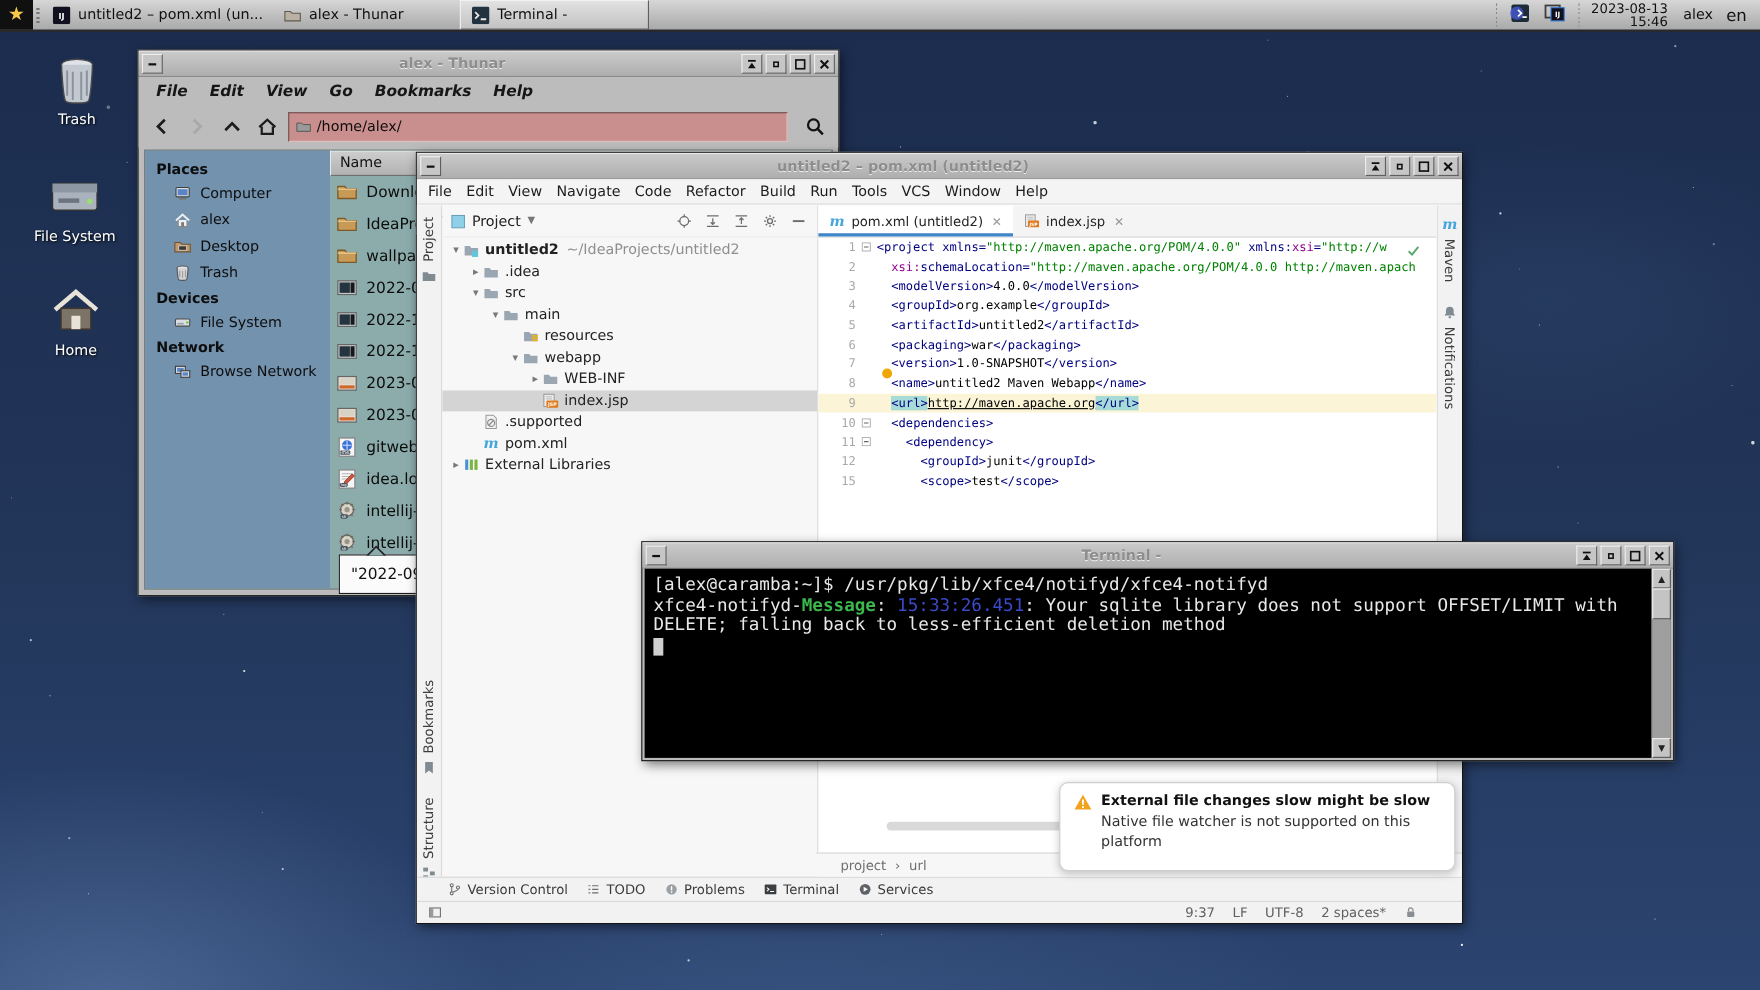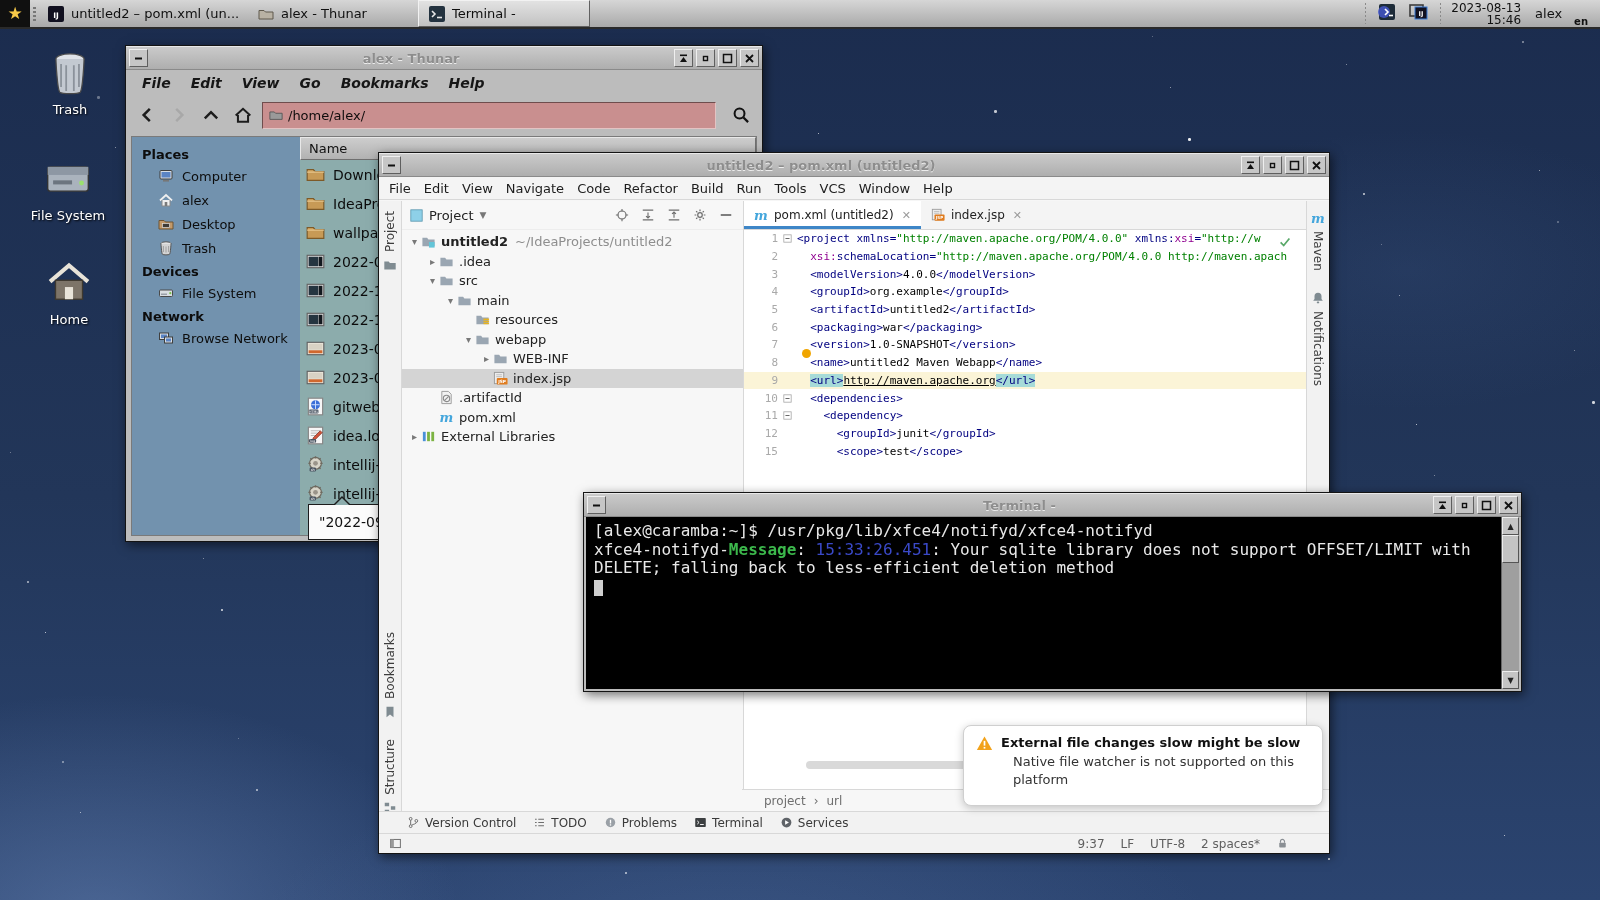--- a/index.html
+++ b/index.html
@@ -37,21 +37,21 @@
   .tb-btn{display:flex;align-items:center;gap:7px;padding:0 10px;max-width:190px;min-width:150px;
           overflow:hidden;white-space:nowrap;color:#101010;}
   .tb-btn.active{background:linear-gradient(#e2e2e2,#c2c2c2);border:1px solid;border-color:#f2f2f2 #606060 #606060 #f2f2f2;}
   .tb-spring{flex:1;}
   .tb-sep{width:1px;background:repeating-linear-gradient(#8a8a8a 0 2px,transparent 2px 4px);margin:3px 2px;}
   #tb-tray{display:flex;align-items:center;gap:10px;padding:0 8px;}
   #tb-tray .ic{width:22px;height:22px;}
   #tb-clock{display:flex;flex-direction:column;align-items:flex-end;justify-content:center;
             font-size:12px;line-height:12px;padding:0 8px;}
   #tb-user{display:flex;align-items:center;padding:0 6px;font-size:13px;}
-  #tb-lang{display:flex;align-items:flex-end;padding:0 12px 0 6px;font-size:10px;font-weight:bold;}
+  #tb-lang{display:flex;align-items:center;padding:0 12px 0 6px;font-size:15px;font-weight:normal;}
   
   .dicon{position:absolute;width:96px;display:flex;flex-direction:column;align-items:center;gap:6px;z-index:1;}
   .dicon .ic{width:46px;height:46px;}
   .dicon span{color:#fff;font-size:13px;text-shadow:1px 1px 2px #000;}
   
   #thunar{left:125px;top:45px;width:636px;height:495px;z-index:10;}
   #th-menubar{height:26px;display:flex;align-items:center;gap:20px;padding:0 16px;background:#bcbcbc;}
   #th-menubar span{font-weight:bold;font-style:italic;font-size:14px;color:#161616;}
   #th-toolbar{height:38px;display:flex;align-items:center;gap:6px;padding:0 8px;background:#bcbcbc;}
   .th-tool{width:26px;height:26px;display:flex;align-items:center;justify-content:center;}
@@ -66,21 +66,21 @@
   #th-list{flex:1;display:flex;flex-direction:column;}
   #th-colhead{height:21px;background:linear-gradient(#cdcdcd,#b2b2b2);border:1px solid;border-color:#e8e8e8 #6f6f6f #6f6f6f #e8e8e8;
               font-size:13px;color:#111;display:flex;align-items:center;padding:0 8px;}
   .th-row{display:flex;align-items:center;gap:8px;padding:0 6px;height:29px;font-size:14px;color:#0c0c0c;flex:none;}
   .th-row .ic{width:19px;height:19px;}
   #th-tooltip{position:absolute;left:182px;top:458px;width:150px;height:34px;background:#fbfbfb;
               border:1px solid #1c1c1c;display:flex;align-items:center;padding:0 10px;font-size:14px;color:#111;z-index:15;}
   #th-tooltip:before{content:"";position:absolute;left:24px;top:-9px;border:9px solid transparent;border-bottom-color:#1c1c1c;border-top:none;}
   #th-tooltip:after{content:"";position:absolute;left:26px;top:-7px;border:7px solid transparent;border-bottom-color:#8cacac;border-top:none;}
   
-  #ij{left:378px;top:152px;width:950px;height:700px;z-index:20;background:#f2f2f2;}
+  #ij{left:378px;top:138px;width:950px;height:700px;z-index:20;background:#f2f2f2;}
   #ij-menubar{height:22px;background:#f4f4f4;border-bottom:1px solid #d8d8d8;display:flex;align-items:center;gap:13px;padding:0 10px;font-size:13px;color:#1c1c1c;}
   #ij-navbar{height:26px;background:#f6f6f6;border-bottom:1px solid #d8d8d8;display:flex;align-items:center;padding:0 10px;font-size:13px;color:#222;}
   #ij-navbar .crumb-proj{font-weight:bold;}
   #ij-navbar .sep{color:#9a9a9a;margin:0 6px;}
   .mvn{font-family:"DejaVu Serif",serif;font-style:italic;font-weight:bold;color:#44a6dc;font-size:13px;line-height:1;}
   #ij-nav-right{margin-left:auto;display:flex;align-items:center;gap:9px;}
   #ij-runcombo{border:1px solid #b4b4b4;border-radius:4px;background:#fff;height:20px;display:flex;align-items:center;gap:8px;padding:0 8px;font-size:12px;color:#333;}
   #ij-runcombo .arr{font-size:9px;color:#777;}
   .toolic{width:18px;height:18px;display:flex;align-items:center;justify-content:center;position:relative;}
   .toolic svg{width:15px;height:15px;}
@@ -130,21 +130,21 @@
                      display:flex;align-items:center;gap:17px;padding-left:28px;font-size:12px;color:#3a3a3a;box-sizing:border-box;}
   .btool{display:flex;align-items:center;gap:5px;}
   .btool .ic{width:13px;height:13px;}
   #ij-status{position:absolute;left:0;bottom:0;width:100%;height:20px;background:#f2f2f2;border-top:1px solid #d8d8d8;
              display:flex;align-items:center;font-size:12px;color:#5f5f5f;box-sizing:border-box;padding:0 40px 0 10px;}
   #ij-status .right{margin-left:auto;display:flex;align-items:center;gap:16px;}
   #ij-notify{position:absolute;left:584px;top:572px;width:336px;min-height:62px;background:#fff;border:1px solid #cfcfcf;
              border-radius:8px;box-shadow:0 2px 8px rgba(0,0,0,.22);padding:9px 10px 8px 12px;z-index:5;display:flex;gap:8px;}
   #ij-notify .nt{overflow:hidden;}
   #ij-notify .nt b{display:block;font-size:13px;color:#111;white-space:nowrap;}
-  #ij-notify .nt p{margin:3px 12px 0;font-size:13px;color:#333;width:292px;line-height:1.35;}
+  #ij-notify .nt p{margin:3px 0 0;font-size:13px;color:#333;width:292px;line-height:1.35;}
   
   #term{left:583px;top:492px;width:937px;height:198px;z-index:30;}
   #term-body{position:absolute;left:2px;top:24px;right:2px;bottom:2px;background:#000;display:flex;}
   #term-text{flex:1;padding:5px 4px 0 8px;font-family:"DejaVu Sans Mono",monospace;font-size:16px;line-height:18.5px;color:#e8e8e8;white-space:pre-wrap;overflow:hidden;}
   .t-green{color:#3cb84c;font-weight:bold;}
   .t-blue{color:#3a49c8;}
   #term-cursor{display:inline-block;width:9px;height:16px;background:#cfcfcf;vertical-align:text-bottom;}
   #term-scroll{width:17px;background:#9f9f9f;display:flex;flex-direction:column;border-left:1px solid #666;}
   .sc-btn{height:16px;background:#c4c4c4;border:1px solid;border-color:#eee #555 #555 #eee;display:flex;align-items:center;justify-content:center;font-size:8px;color:#222;}
   .sc-thumb{height:26px;background:#c4c4c4;border:1px solid;border-color:#eee #555 #555 #eee;}
@@ -882,21 +882,21 @@
           </div>
           <div class="tree-row" style="padding-left: 24px;">
             <span class="tree-chev"></span>
             <span class="ic" style="width: 15px; height: 15px;">
               <svg viewBox="0 0 16 16">
                 <path d="M3 1.5h7l3 3v10H3Z" fill="#f2f2f2" stroke="#9a9a9a"></path>
                 <circle cx="8" cy="9" r="3.4" fill="none" stroke="#8a8a8a" stroke-width="1.2"></circle>
                 <path d="M5.7 11.3l4.6-4.6" stroke="#8a8a8a" stroke-width="1.2"></path>
               </svg>
             </span>
-            <span>.artifactId</span>
+            <span>.supported</span>
           </div>
           <div class="tree-row" style="padding-left: 24px;">
             <span class="tree-chev"></span>
             <span class="ic" style="width: 15px; height: 15px;">
               <i class="mvn">m</i>
             </span>
             <span>pom.xml</span>
           </div>
           <div class="tree-row" style="padding-left: 6px;">
             <span class="tree-chev">▸</span>

